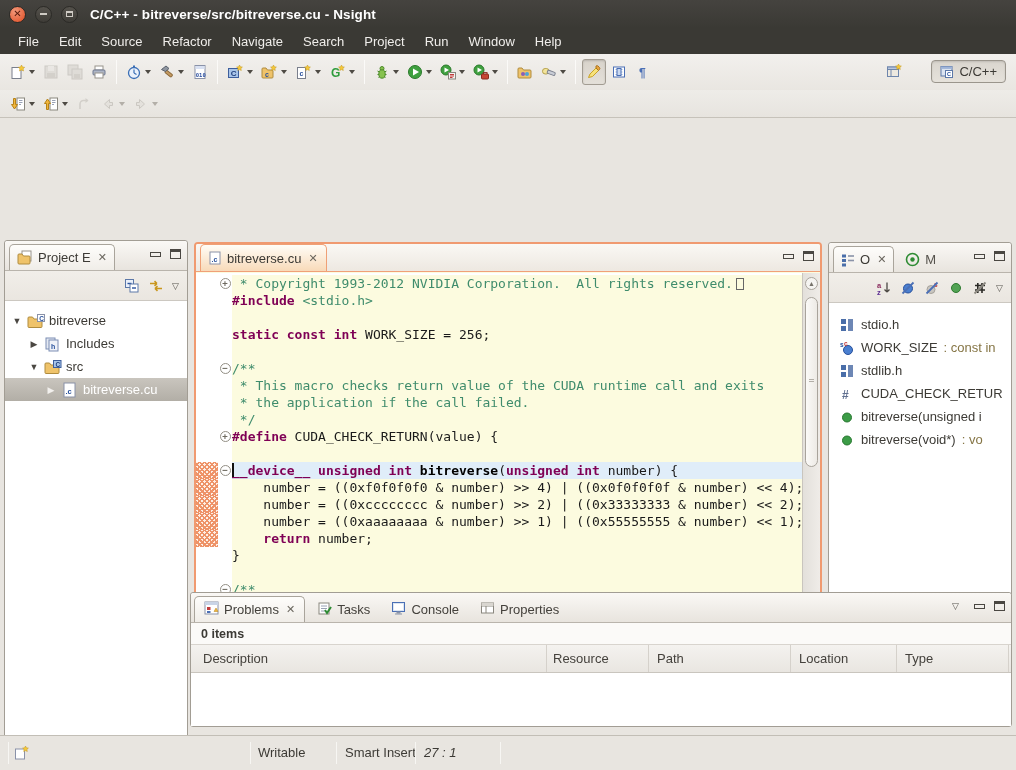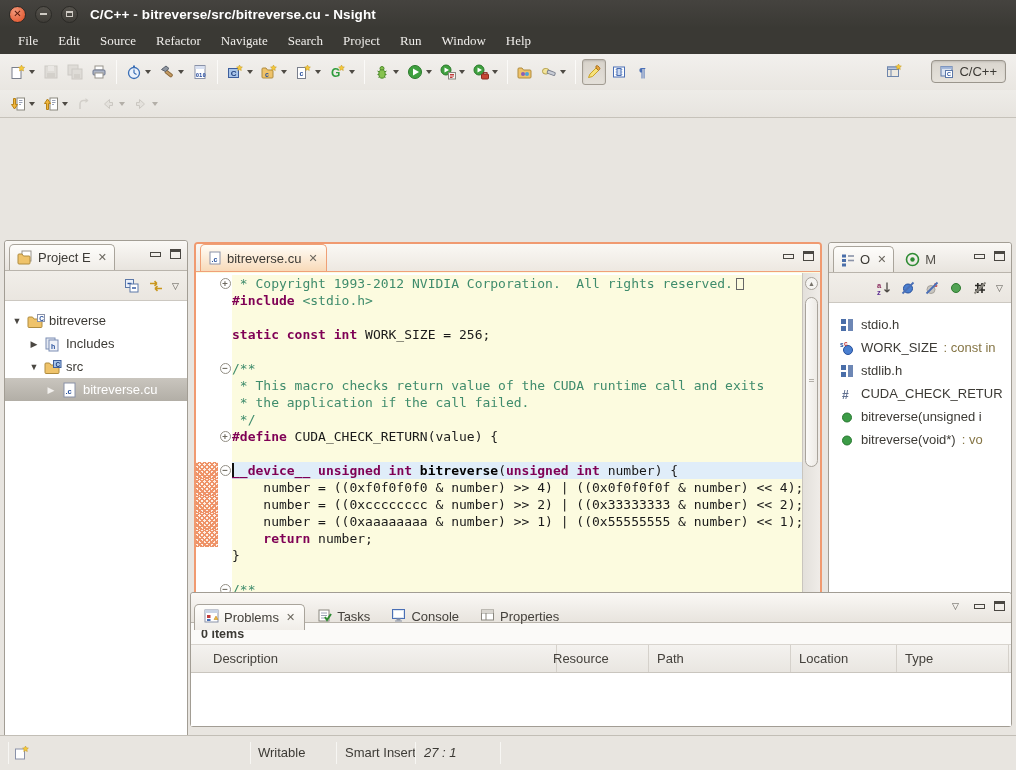--- a/index.html
+++ b/index.html
@@ -7,21 +7,21 @@
   body { font-family:"Liberation Sans","DejaVu Sans",sans-serif; font-size:13px; color:#3C3A35; background:#E8E5E0; position:relative; }
 
   
   #titlebar { position:absolute; left:0; top:0; width:1016px; height:28px; background:linear-gradient(#45433F,#3A3934); display:flex; align-items:center; }
   .winbtn { width:17px; height:17px; border-radius:50%; margin-left:9px; display:flex; align-items:center; justify-content:center; font-size:10px; line-height:1; border:1px solid #2B2A26; }
   .winbtn.close { background:radial-gradient(circle at 35% 30%,#F2997B,#DF4B21); color:#54180B; font-weight:bold; }
   .winbtn.minmax { background:linear-gradient(#55524C,#3E3C37); color:#CFCBC4; }
   .winbtn.minmax .g-min { width:7px; height:2px; background:#CFCBC4; }
   .winbtn.minmax .g-max { width:7px; height:6px; border:1px solid #CFCBC4; border-top-width:2px; }
   #window-title { color:#FFFFFF; font-weight:bold; font-size:13.5px; margin-left:12px; letter-spacing:.1px; }
-  #menubar { position:absolute; left:0; top:28px; width:1016px; height:26px; background:#3A3934; display:flex; align-items:center; padding-left:8px;font-family:Liberation Serif, serif; }
+  #menubar { position:absolute; left:0; top:28px; width:1016px; height:26px; background:#3A3934; display:flex; align-items:center; padding-left:8px; }
   .menu-item { color:#EFEDEA; padding:4px 10px; font-size:13px; }
 
   
   #toolbar1 { position:absolute; left:0; top:54px; width:1016px; height:36px; background:linear-gradient(#F2F0ED,#E9E6E1); display:flex; align-items:center; padding-left:6px; }
   #toolbar2 { position:absolute; left:0; top:90px; width:1016px; height:28px; background:linear-gradient(#EEECE8,#E7E4DF); display:flex; align-items:center; padding-left:6px; border-bottom:1px solid #C6C2BA; }
   .tb { height:26px; display:flex; align-items:center; padding:0 3px; border-radius:3px; margin:0 1px; }
   .tb svg { display:block; }
   .tb .dd { width:0; height:0; border-left:3.5px solid transparent; border-right:3.5px solid transparent; border-top:4px solid #4E4A44; margin-left:3px; }
   .tb.dis svg { opacity:.45; }
   .tb.dis .dd { border-top-color:#B3AFA8; }
@@ -83,21 +83,21 @@
   .sc-corner { position:absolute; right:0; bottom:0; width:18px; height:18px; background:#EAE7E2; }
 
   
   #outline-panel { left:828px; top:124px; width:184px; height:469px; }
   .ol-row { display:flex; align-items:center; height:23px; padding-left:10px; gap:6px; font-size:13px; white-space:nowrap; overflow:hidden; }
   .ol-ico { width:16px; height:16px; flex:none; position:relative; }
   .ol-suffix { color:#857545; }
 
   
   #bottom-panel { left:190px; top:474px; width:822px; height:135px; }
-  #bt-tabs { display:flex; align-items:flex-end; height:44px; }
+  #bt-tabs { display:flex; align-items:center; height:44px; }
   .btab { display:flex; align-items:center; gap:5px; height:26px; margin:3px 0 0 3px; padding:0 9px; font-size:13px; color:#44413C; }
   .btab.active { background:linear-gradient(#FEFDFB,#F0EDE8); border:1px solid #A9A49B; border-bottom:none; border-radius:5px 5px 0 0; }
   #items-count { height:22px; line-height:22px; padding-left:10px; font-weight:bold; font-size:12.5px; color:#3C3A35; border-bottom:1px solid #D8D4CE; background:#FBFAF8; }
   #grid-header { position:relative; height:28px; background:linear-gradient(#F4F2EF,#E9E6E1); border-bottom:1px solid #C9C5BE; }
   .gcol { position:absolute; top:0; height:27px; line-height:27px; padding-left:8px; border-right:1px solid #D5D1CB; font-size:13px; color:#44413C; overflow:hidden; }
   #grid-body { background:#FFFFFF; height:53px; }
 
   
   #statusbar { position:absolute; left:0; top:735px; width:1016px; height:35px; background:#E8E5E0; border-top:1px solid #C2BEB6; }
   .sb-sep { position:absolute; top:6px; width:1px; height:22px; background:#C5C1BA; border-right:1px solid #F7F6F3; }
@@ -710,21 +710,21 @@
           </div>
         </div>
       <div class="minmax-group">
         <span class="vmenu" style="margin-right:6px;">▽</span>
         <span class="ico-min"></span>
         <span class="ico-max"></span>
       </div>
     </div>
     <div id="items-count">0 items</div>
     <div id="grid-header">
-        <div class="gcol" style="left: 14px; width: 352px;">Description</div>
+        <div class="gcol" style="left: 4px; width: 352px;">Description</div>
         <div class="gcol" style="left: 354px; width: 104px;">Resource</div>
         <div class="gcol" style="left: 458px; width: 142px;">Path</div>
         <div class="gcol" style="left: 600px; width: 106px;">Location</div>
         <div class="gcol" style="left: 706px; width: 112px;">Type</div>
       </div>
     <div id="grid-body"></div>
   </div>
 
 </div>
 

